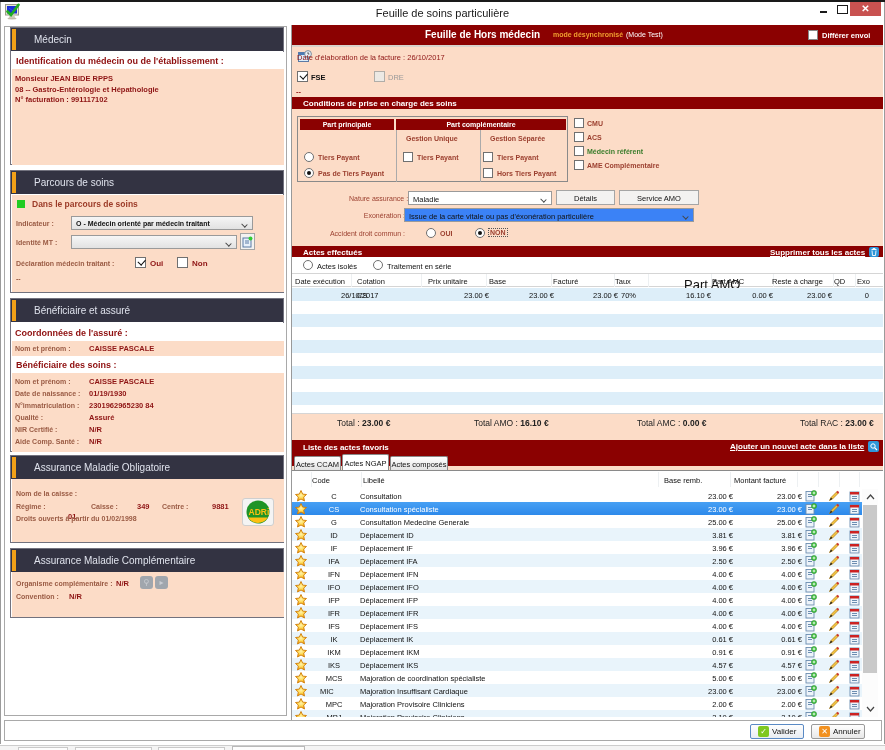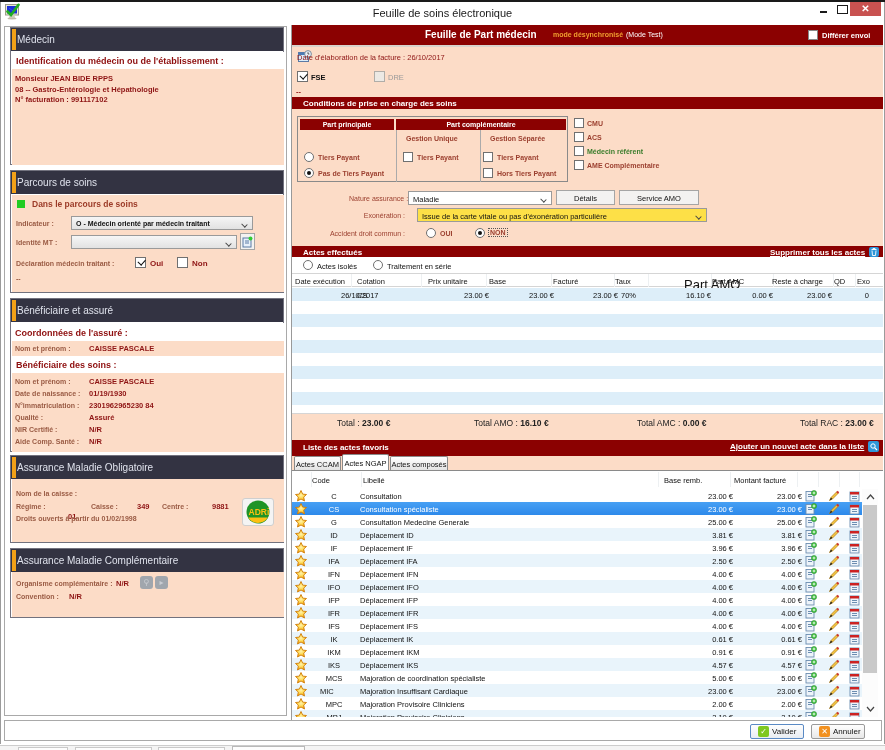--- a/index.html
+++ b/index.html
@@ -8,21 +8,21 @@
 
 #topborder{left:0;top:0;width:885px;height:2px;background:#1a1a1a;}
 #title{left:0;top:7px;width:885px;text-align:center;font-size:11px;color:#1a1a1a;}
 #winleft{left:0;top:2px;width:1px;height:742px;background:#9b9b9b;}
 #winright{left:884px;top:2px;width:1px;height:742px;background:#9b9b9b;}
 #btn-close{left:850px;top:2px;width:31px;height:14px;background:#c85250;color:#fff;
  font-size:10px;font-weight:bold;text-align:center;line-height:14px;}
 
 .sect{background:#fff;border:1px solid #72727e;}
 .shead{position:absolute;left:0;top:0;right:0;height:23px;background:#333342;color:#dfe2ec;
- font-size:10px;line-height:23px;padding-left:6px;}
+ font-size:10px;line-height:23px;padding-left:23px;}
 .shead::before{content:"";position:absolute;left:1px;top:1px;bottom:1px;width:4px;background:#f2a118;}
 .salmon{background:#fcdcc7;}
 .redband{background:#8b0101;color:#fff;font-weight:bold;font-size:8px;}
 .lbl{color:#9a5b44;font-weight:bold;font-size:7px;}
 .val{color:#8e1414;font-weight:bold;font-size:7.5px;}
 .wband{background:#fff;color:#8e0e0e;font-weight:bold;font-size:9px;}
 .rlbl{color:#9c4030;font-weight:bold;font-size:7px;}
 
 .cb{position:absolute;width:11px;height:11px;background:#fff;border:1px solid #707070;}
 .cb.chk::after{content:"";position:absolute;left:1.5px;top:1px;width:6px;height:3.5px;
@@ -34,21 +34,21 @@
  font-size:7px;font-weight:bold;color:#111;padding:3px 0 0 4px;}
 .drop .ar{position:absolute;right:4px;top:4px;width:6px;height:6px;}
 .drop .ar::before{content:"";position:absolute;left:0;top:1px;width:4px;height:4px;border-right:1.4px solid #444;border-bottom:1.4px solid #444;transform:rotate(45deg) scale(1,0.8);}
 .gbtn{position:absolute;background:#f3f2f1;border:1px solid #a5a5a5;font-size:8px;color:#111;
  text-align:center;}
 .star{position:absolute;width:12px;height:12px;}
 .ticon{position:absolute;width:12px;height:12px;}
 </style></head>
 <body>
 <div class="abs" id="topborder"></div>
-<div class="abs" id="title">Feuille de soins électronique</div>
+<div class="abs" id="title">Feuille de soins particulière</div>
 <div class="abs" id="winleft"></div>
 <div class="abs" id="winright"></div>
 
 <svg class="abs" style="left:4px;top:3px" width="18" height="18" viewBox="0 0 18 18">
  <rect x="1.5" y="1.5" width="13" height="10.5" fill="#ece9d8" stroke="#9a9a8a" stroke-width="1"></rect>
  <rect x="3" y="3" width="10" height="7.5" fill="#1b2fd8"></rect>
  <path d="M5 5 l4 3 M9 8 l3.5 -4" stroke="#4c66ff" stroke-width="1" opacity="0.6"></path>
  <path d="M6 12 h4 l1.5 3 h-7 z" fill="#cfccba"></path>
  <ellipse cx="8" cy="15.6" rx="4.5" ry="0.9" fill="#bdbaa8"></ellipse>
  <path d="M3.5 8.5 L7 12 L14.5 1.8" stroke="#1fae1f" stroke-width="2.6" fill="none" stroke-linecap="round"></path>
@@ -144,21 +144,21 @@
  <div class="abs" style="left:129px;top:27px;width:13px;height:13px;background:#a0a6ad;border-radius:3px;color:#c9cdd2;font-size:8px;text-align:center;line-height:13px;">⚲</div>
  <div class="abs" style="left:144px;top:27px;width:13px;height:13px;background:#a0a6ad;border-radius:3px;color:#c9cdd2;font-size:8px;text-align:center;line-height:13px;">▸</div>
  <div class="abs lbl" style="left:5px;top:44px;">Convention :</div>
  <div class="abs val" style="left:58px;top:43px;">N/R</div>
 </div>
 
 <div class="abs" style="left:291px;top:25px;width:592px;height:695px;background:#fcdcc7;border-left:1px solid #999;"></div>
 <div id="RP" class="abs" style="left:291px;top:25px;width:592px;height:695px;">
 
  <div class="abs" style="left:1px;top:0;width:591px;height:20px;background:#8b0101;"></div>
- <div class="abs" style="left:134px;top:4px;font-size:10px;font-weight:bold;color:#fff;">Feuille de Part médecin</div>
+ <div class="abs" style="left:134px;top:4px;font-size:10px;font-weight:bold;color:#fff;">Feuille de Hors médecin</div>
  <div class="abs" style="left:262px;top:6px;font-size:7px;font-weight:bold;color:#f0a030;">mode désynchronisé</div>
  <div class="abs" style="left:335px;top:6px;font-size:7px;color:#fff;">(Mode Test)</div>
  <div class="cb" style="left:517px;top:5px;width:10px;height:10px;border-color:#fff;background:#fff;border:1px solid #888;"></div>
  <div class="abs" style="left:531px;top:6px;font-size:7.5px;font-weight:bold;color:#fff;">Différer envoi</div>
  <div class="abs" style="left:1px;top:20px;width:591px;height:2px;background:#d8d4cc;"></div>
 
  <svg class="abs" style="left:7px;top:25px" width="14" height="13" viewBox="0 0 14 13">
   <rect x="0.5" y="2.5" width="10" height="9" fill="#dceefb" stroke="#5b7aa5"></rect>
   <rect x="0.5" y="2.5" width="10" height="2.5" fill="#4a7ab5"></rect>
   <circle cx="10" cy="4" r="3.4" fill="#e8eef5" stroke="#7a8a9a"></circle>
@@ -199,21 +199,21 @@
     <div class="abs rlbl" style="left:296px;top:123px;color:#3a7d2c;">Médecin référent</div>
  <div class="cb sm" style="left:283px;top:135px;"></div>
     <div class="abs rlbl" style="left:296px;top:137px;">AME Complémentaire</div>
 
  <div class="abs rlbl" style="left:58px;top:170px;width:56px;text-align:right;font-weight:normal;color:#9c4030;">Nature assurance :</div>
  <div class="drop" style="left:117px;top:166px;width:144px;height:14px;font-weight:normal;font-size:7.5px;background:#fff;">Maladie<span class="ar"></span></div>
  <div class="gbtn" style="left:265px;top:165px;width:59px;height:15px;padding-top:3px;font-size:7.5px;">Détails</div>
  <div class="gbtn" style="left:328px;top:165px;width:80px;height:15px;padding-top:3px;font-size:7.5px;">Service AMO</div>
 
  <div class="abs rlbl" style="left:58px;top:187px;width:56px;text-align:right;font-weight:normal;">Exonération :</div>
- <div class="drop" style="left:126px;top:183px;width:290px;height:14px;font-weight:normal;font-size:7.5px;background:#fde047;">Issue de la carte vitale ou pas d'éxonération particulière<span class="ar"></span></div>
+ <div class="drop" style="left:113px;top:183px;width:290px;height:14px;font-weight:normal;font-size:7.5px;background:#3b82f6;">Issue de la carte vitale ou pas d'éxonération particulière<span class="ar"></span></div>
 
  <div class="abs rlbl" style="left:35px;top:205px;width:79px;text-align:right;font-weight:normal;">Accident droit commun :</div>
  <div class="radio" style="left:135px;top:203px;"></div>
  <div class="abs rlbl" style="left:149px;top:205px;">OUI</div>
  <div class="radio sel" style="left:184px;top:203px;"></div>
  <div class="abs" style="left:197px;top:203px;font-size:7px;font-weight:bold;color:#9c4030;border:1px dotted #555;padding:0 1px;">NON</div>
 
  <div class="abs redband" style="left:1px;top:221px;width:591px;height:11px;padding:2px 0 0 11px;">Actes effectués</div>
  <div class="abs" style="left:479px;top:223px;font-size:8px;font-weight:bold;color:#fff;text-decoration:underline;">Supprimer tous les actes</div>
  <div class="abs" style="left:578px;top:222px;width:10px;height:10px;background:#2f96d8;border-radius:2px;"></div>
@@ -266,21 +266,21 @@
  <div class="abs" style="left:1px;top:315px;width:591px;height:13px;background:#ddeef9;"></div>
  <div class="abs" style="left:1px;top:341px;width:591px;height:13px;background:#ddeef9;"></div>
  <div class="abs" style="left:1px;top:367px;width:591px;height:13px;background:#ddeef9;"></div>
 
  <div class="abs" style="left:1px;top:388px;width:591px;height:20px;background:#fcdcc7;border-top:1px solid #d5d5d5;"></div>
  <div class="abs" style="left:46px;top:393px;font-size:8.5px;color:#222;">Total : <b>23.00 €</b></div>
  <div class="abs" style="left:183px;top:393px;font-size:8.5px;color:#222;">Total AMO : <b>16.10 €</b></div>
  <div class="abs" style="left:346px;top:393px;font-size:8.5px;color:#222;">Total AMC : <b>0.00 €</b></div>
  <div class="abs" style="left:509px;top:393px;font-size:8.5px;color:#222;">Total RAC : <b>23.00 €</b></div>
 
- <div class="abs redband" style="left:1px;top:415px;width:591px;height:16px;padding:3px 0 12px 11px;">Liste des actes favoris</div>
+ <div class="abs redband" style="left:1px;top:415px;width:591px;height:26px;padding:3px 0 12px 11px;">Liste des actes favoris</div>
  <div class="abs" style="left:439px;top:417px;font-size:8px;font-weight:bold;color:#fff;text-decoration:underline;">Ajouter un nouvel acte dans la liste</div>
  <div class="abs" style="left:577px;top:416px;width:11px;height:11px;background:#2f96d8;border-radius:2px;"></div>
  <svg class="abs" style="left:579px;top:418px" width="8" height="8" viewBox="0 0 8 8">
       <circle cx="3" cy="3" r="2.2" fill="none" stroke="#fff" stroke-width="1"></circle>
       <line x1="4.6" y1="4.6" x2="7" y2="7" stroke="#fff" stroke-width="1.2"></line>
     </svg>
 
  <div class="abs" style="left:3px;top:431px;width:47px;height:14px;background:linear-gradient(#fff,#e3e3e3);border:1px solid #8a8a8a;border-bottom:none;border-radius:2px 2px 0 0;font-size:7.5px;text-align:center;padding-top:3px;color:#111;">Actes CCAM</div>
  <div class="abs" style="left:51px;top:429px;width:47px;height:16px;background:#fff;border:1px solid #8a8a8a;border-bottom:none;border-radius:2px 2px 0 0;font-size:7.5px;text-align:center;padding-top:4px;color:#111;">Actes NGAP</div>
  <div class="abs" style="left:99px;top:431px;width:58px;height:14px;background:linear-gradient(#fff,#e3e3e3);border:1px solid #8a8a8a;border-bottom:none;border-radius:2px 2px 0 0;font-size:7.5px;text-align:center;padding-top:3px;color:#111;">Actes composés</div>

